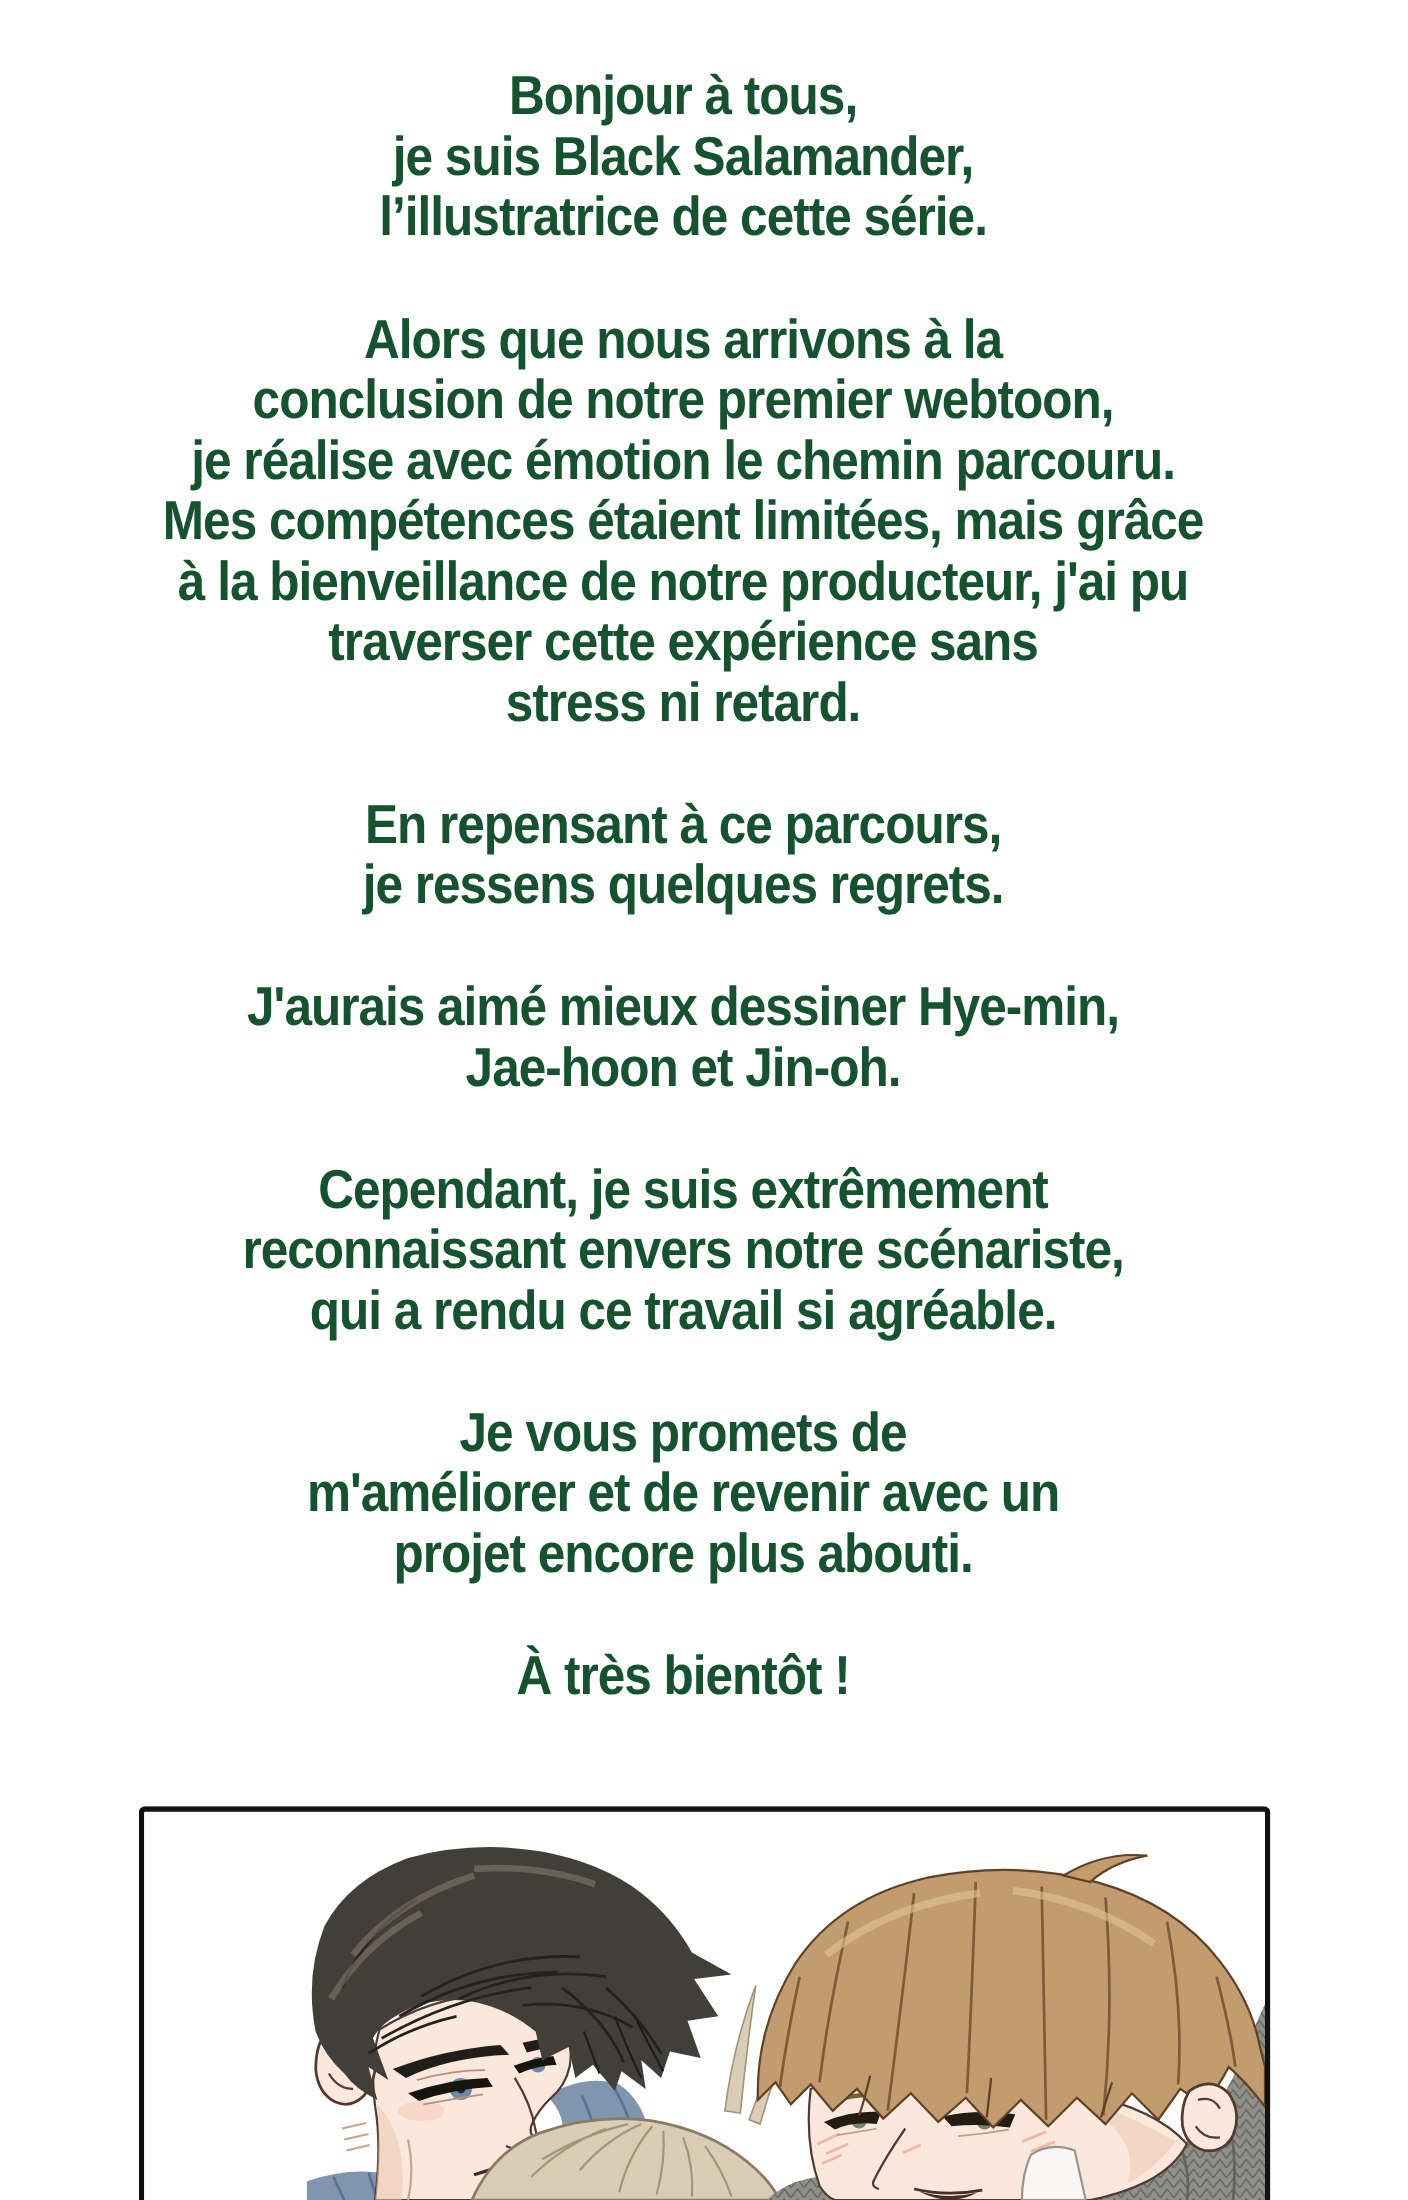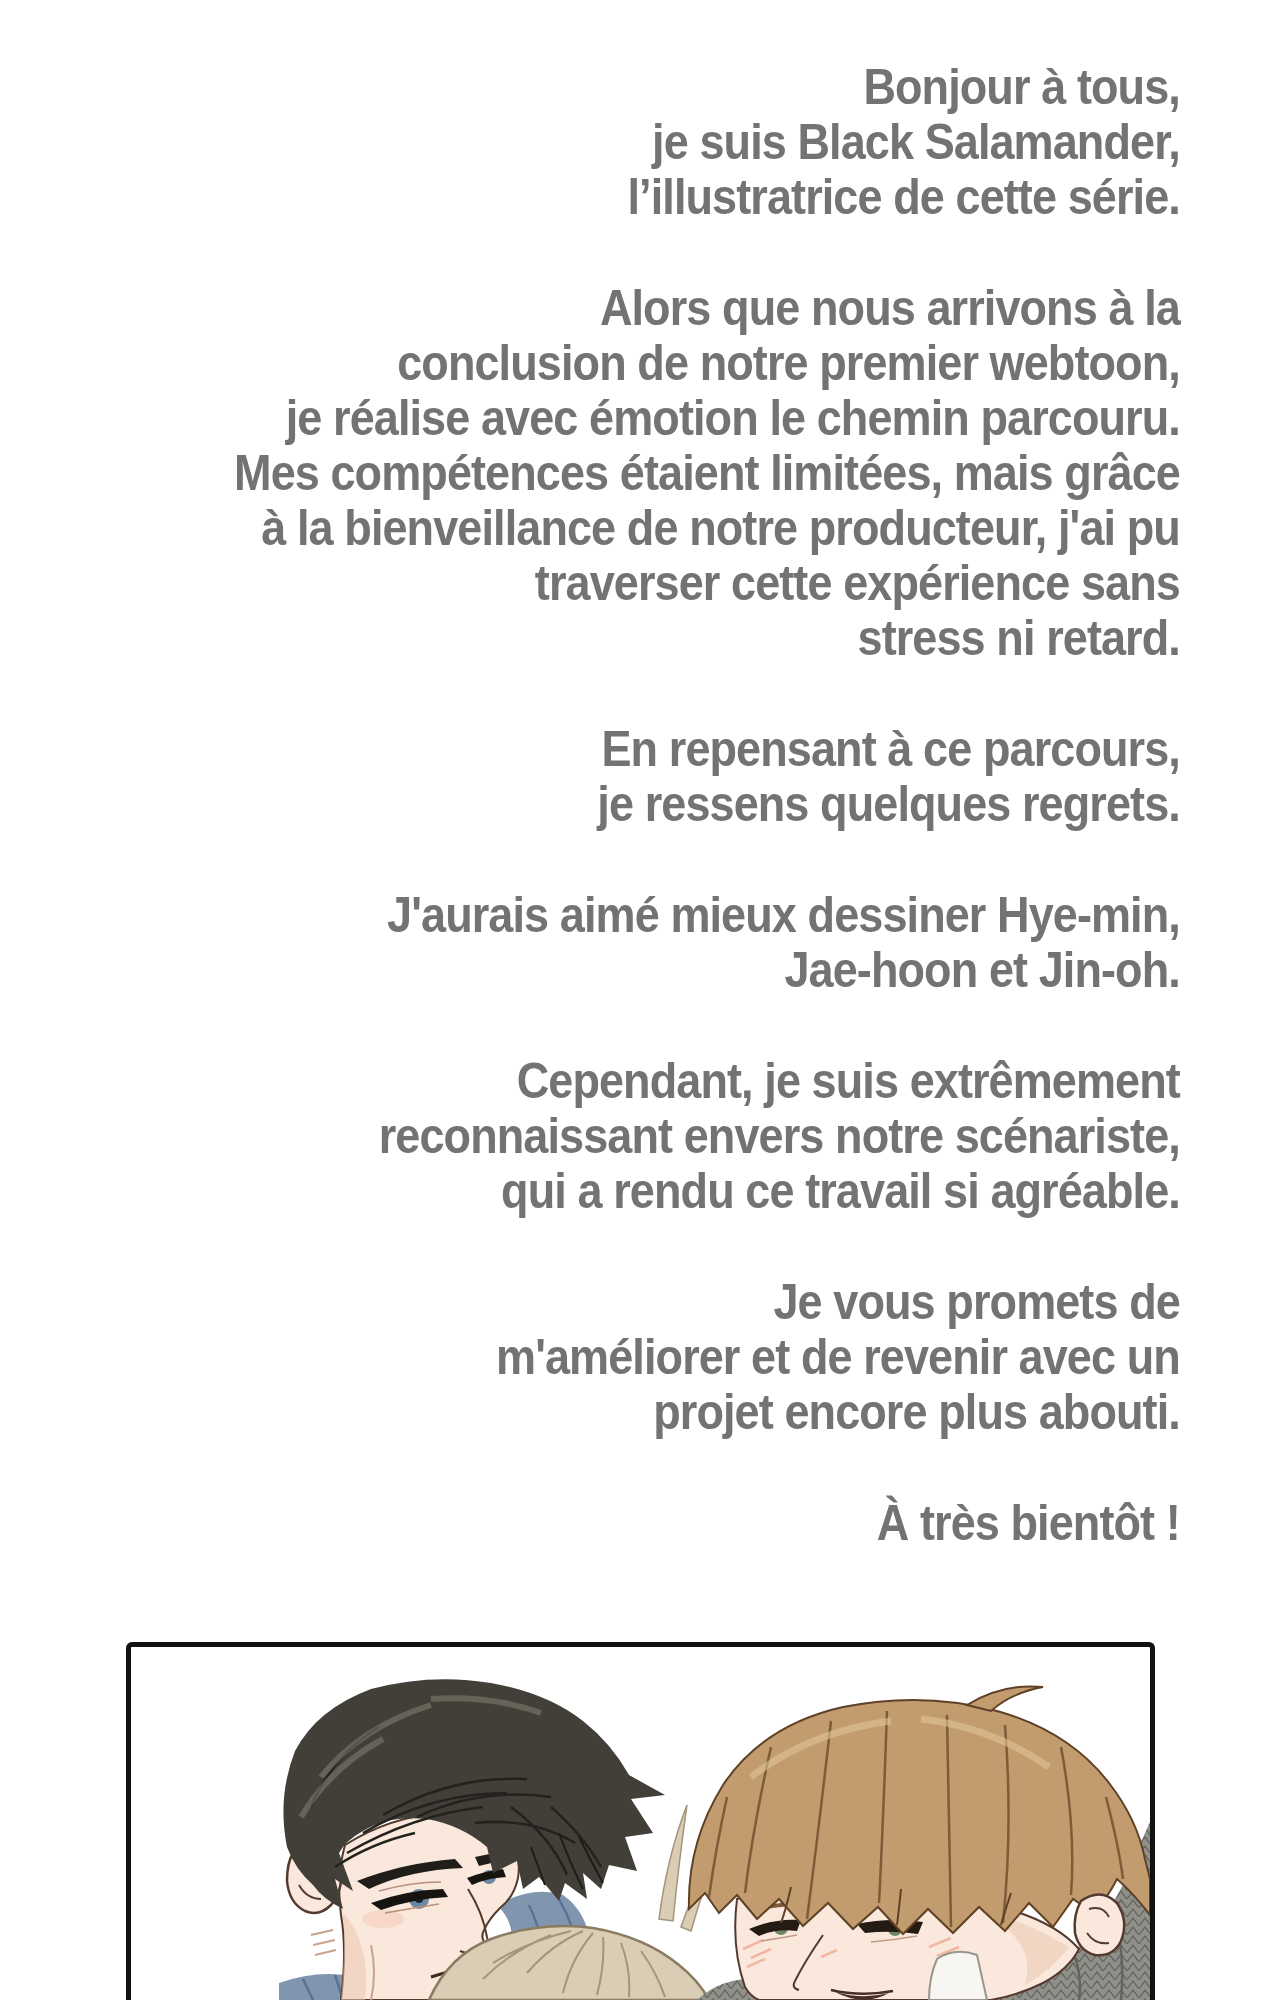--- a/index.html
+++ b/index.html
@@ -3,21 +3,21 @@
 <meta charset="utf-8">
 <style>
   html,body{margin:0;padding:0;}
   body{
     width:1280px;height:2000px;position:relative;overflow:hidden;
     background:#ffffff;
     font-family:"Liberation Sans","DejaVu Sans",sans-serif;
   }
   .afterword{
     position:absolute;left:0;top:0;width:1242px;padding-top:60px;
-    text-align:right;color:#737373;
+    text-align:center;color:#14532d;
   }
   .para{
     margin:0 0 56px 0;
     font-weight:700;font-size:50px;line-height:55px;letter-spacing:-1px;
     transform:scaleX(.90);transform-origin:50% 0;
   }
   .line{display:block;white-space:nowrap;}
   .panel{
     position:absolute;left:126px;top:1642px;
     width:1019px;height:353px;

